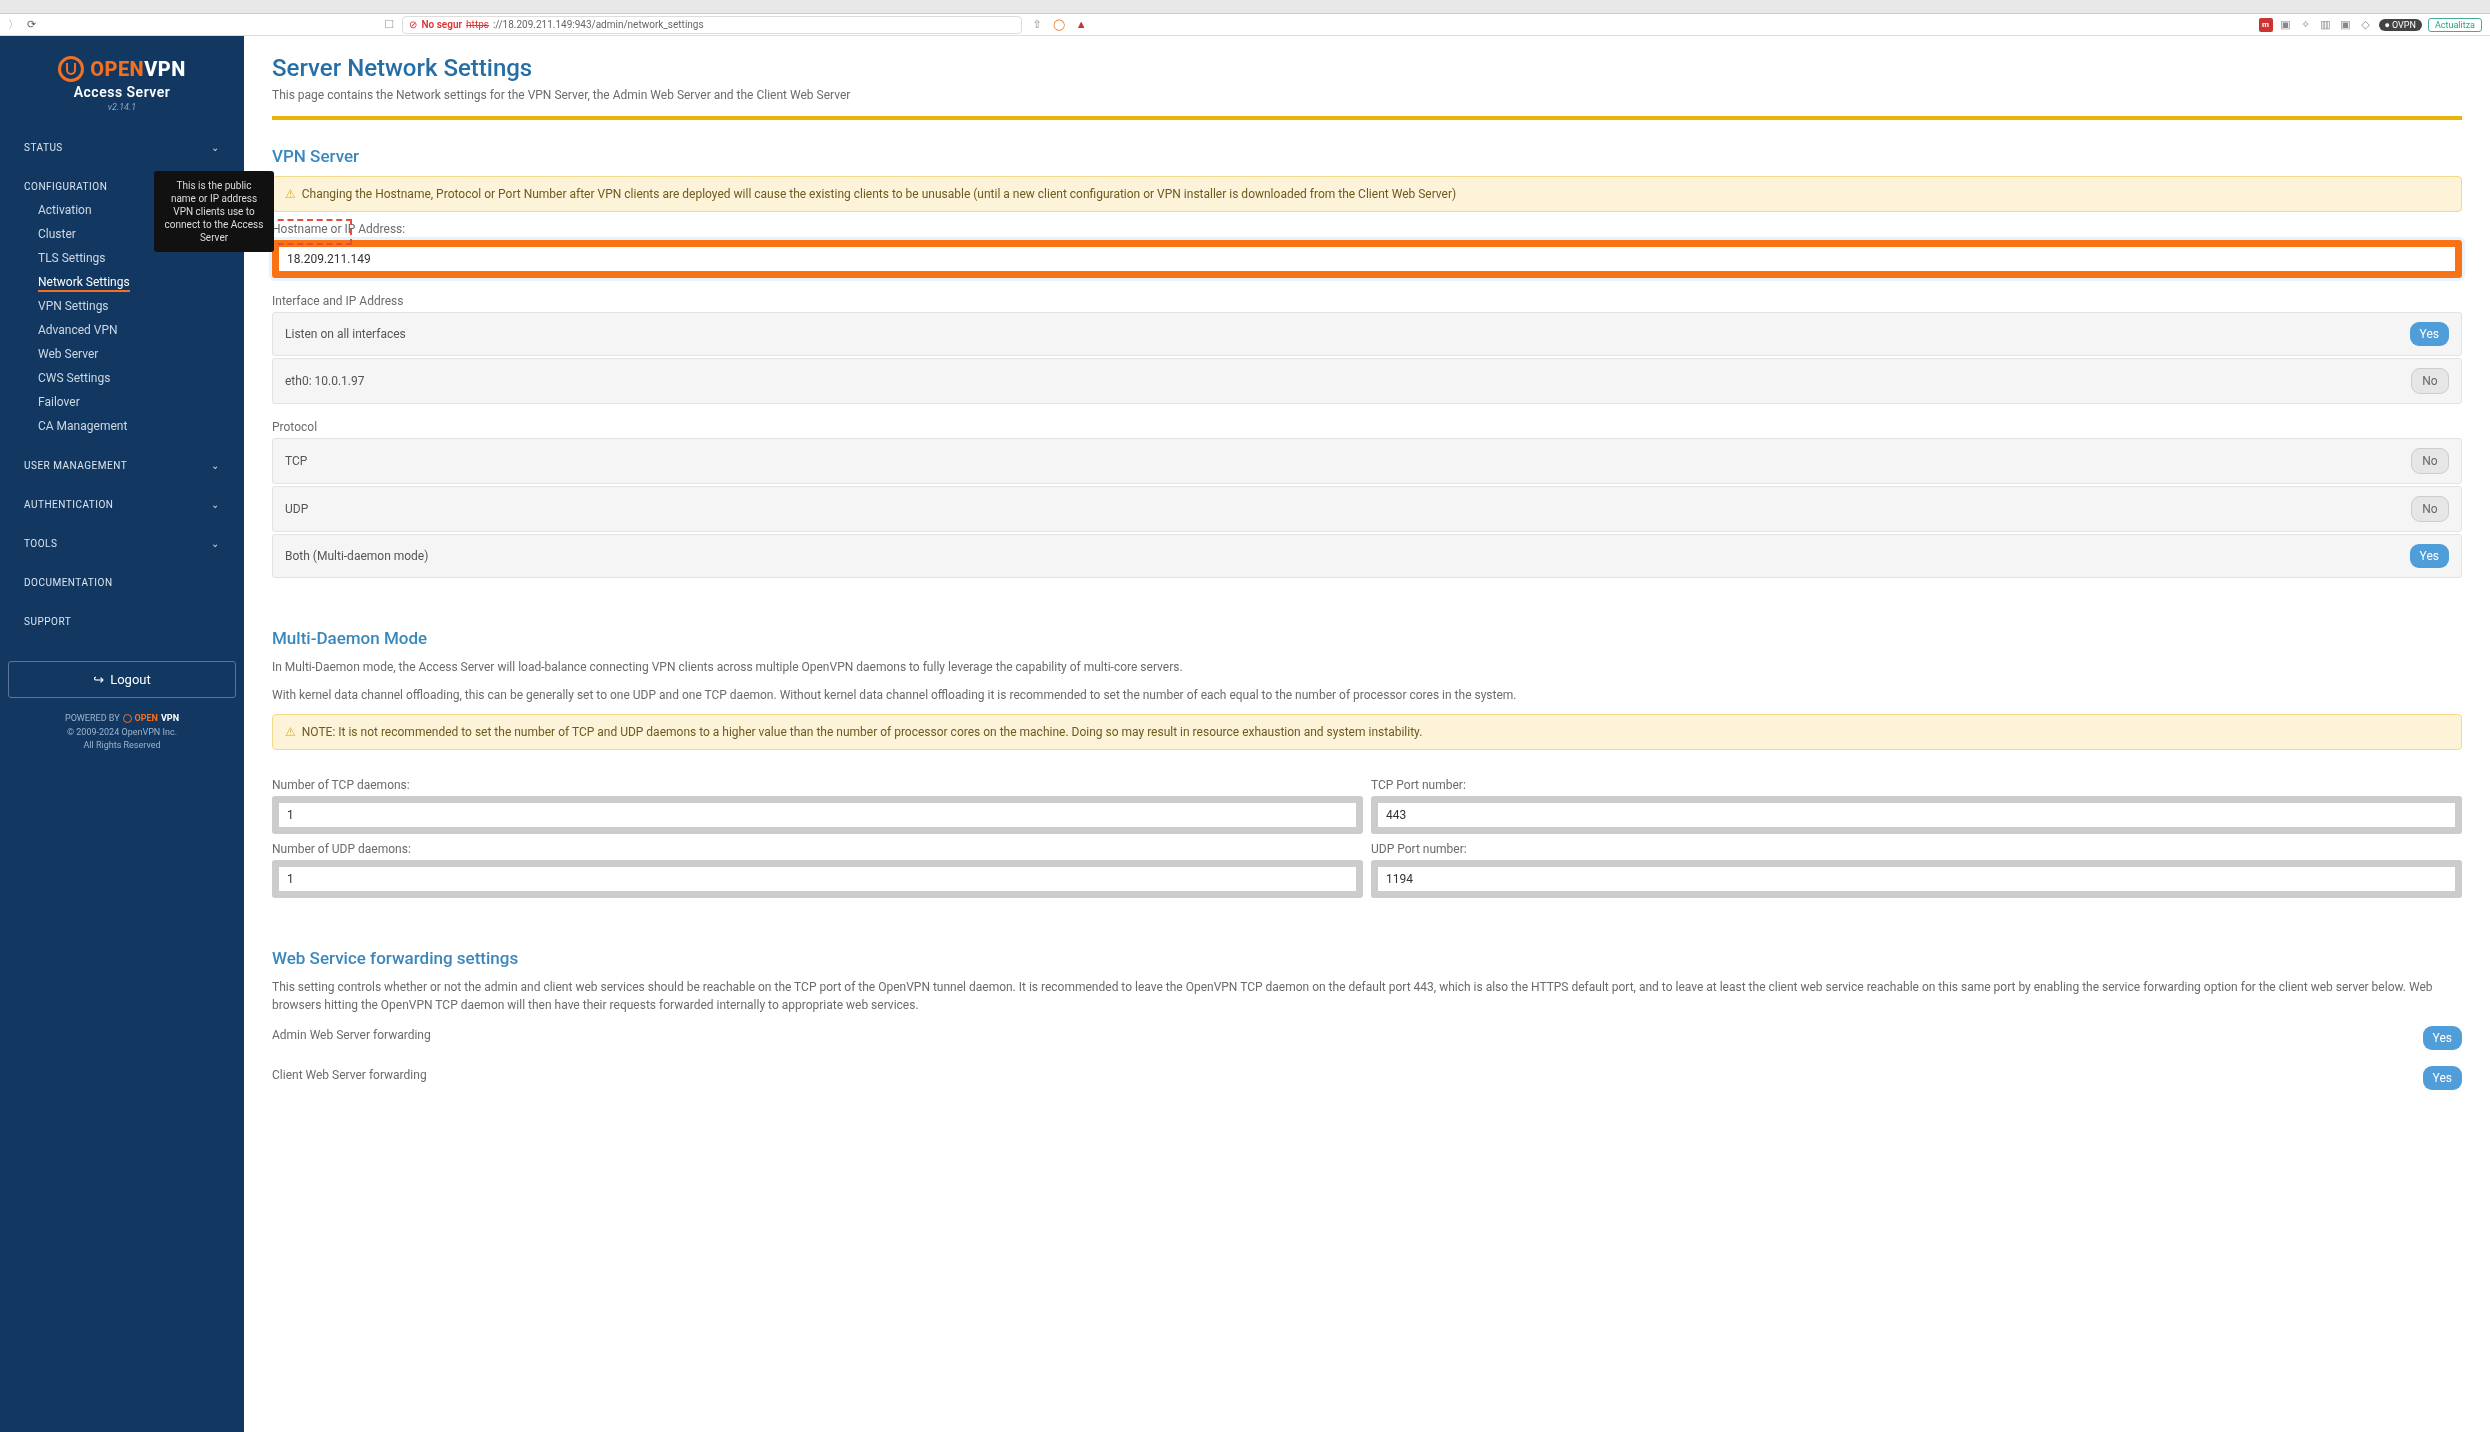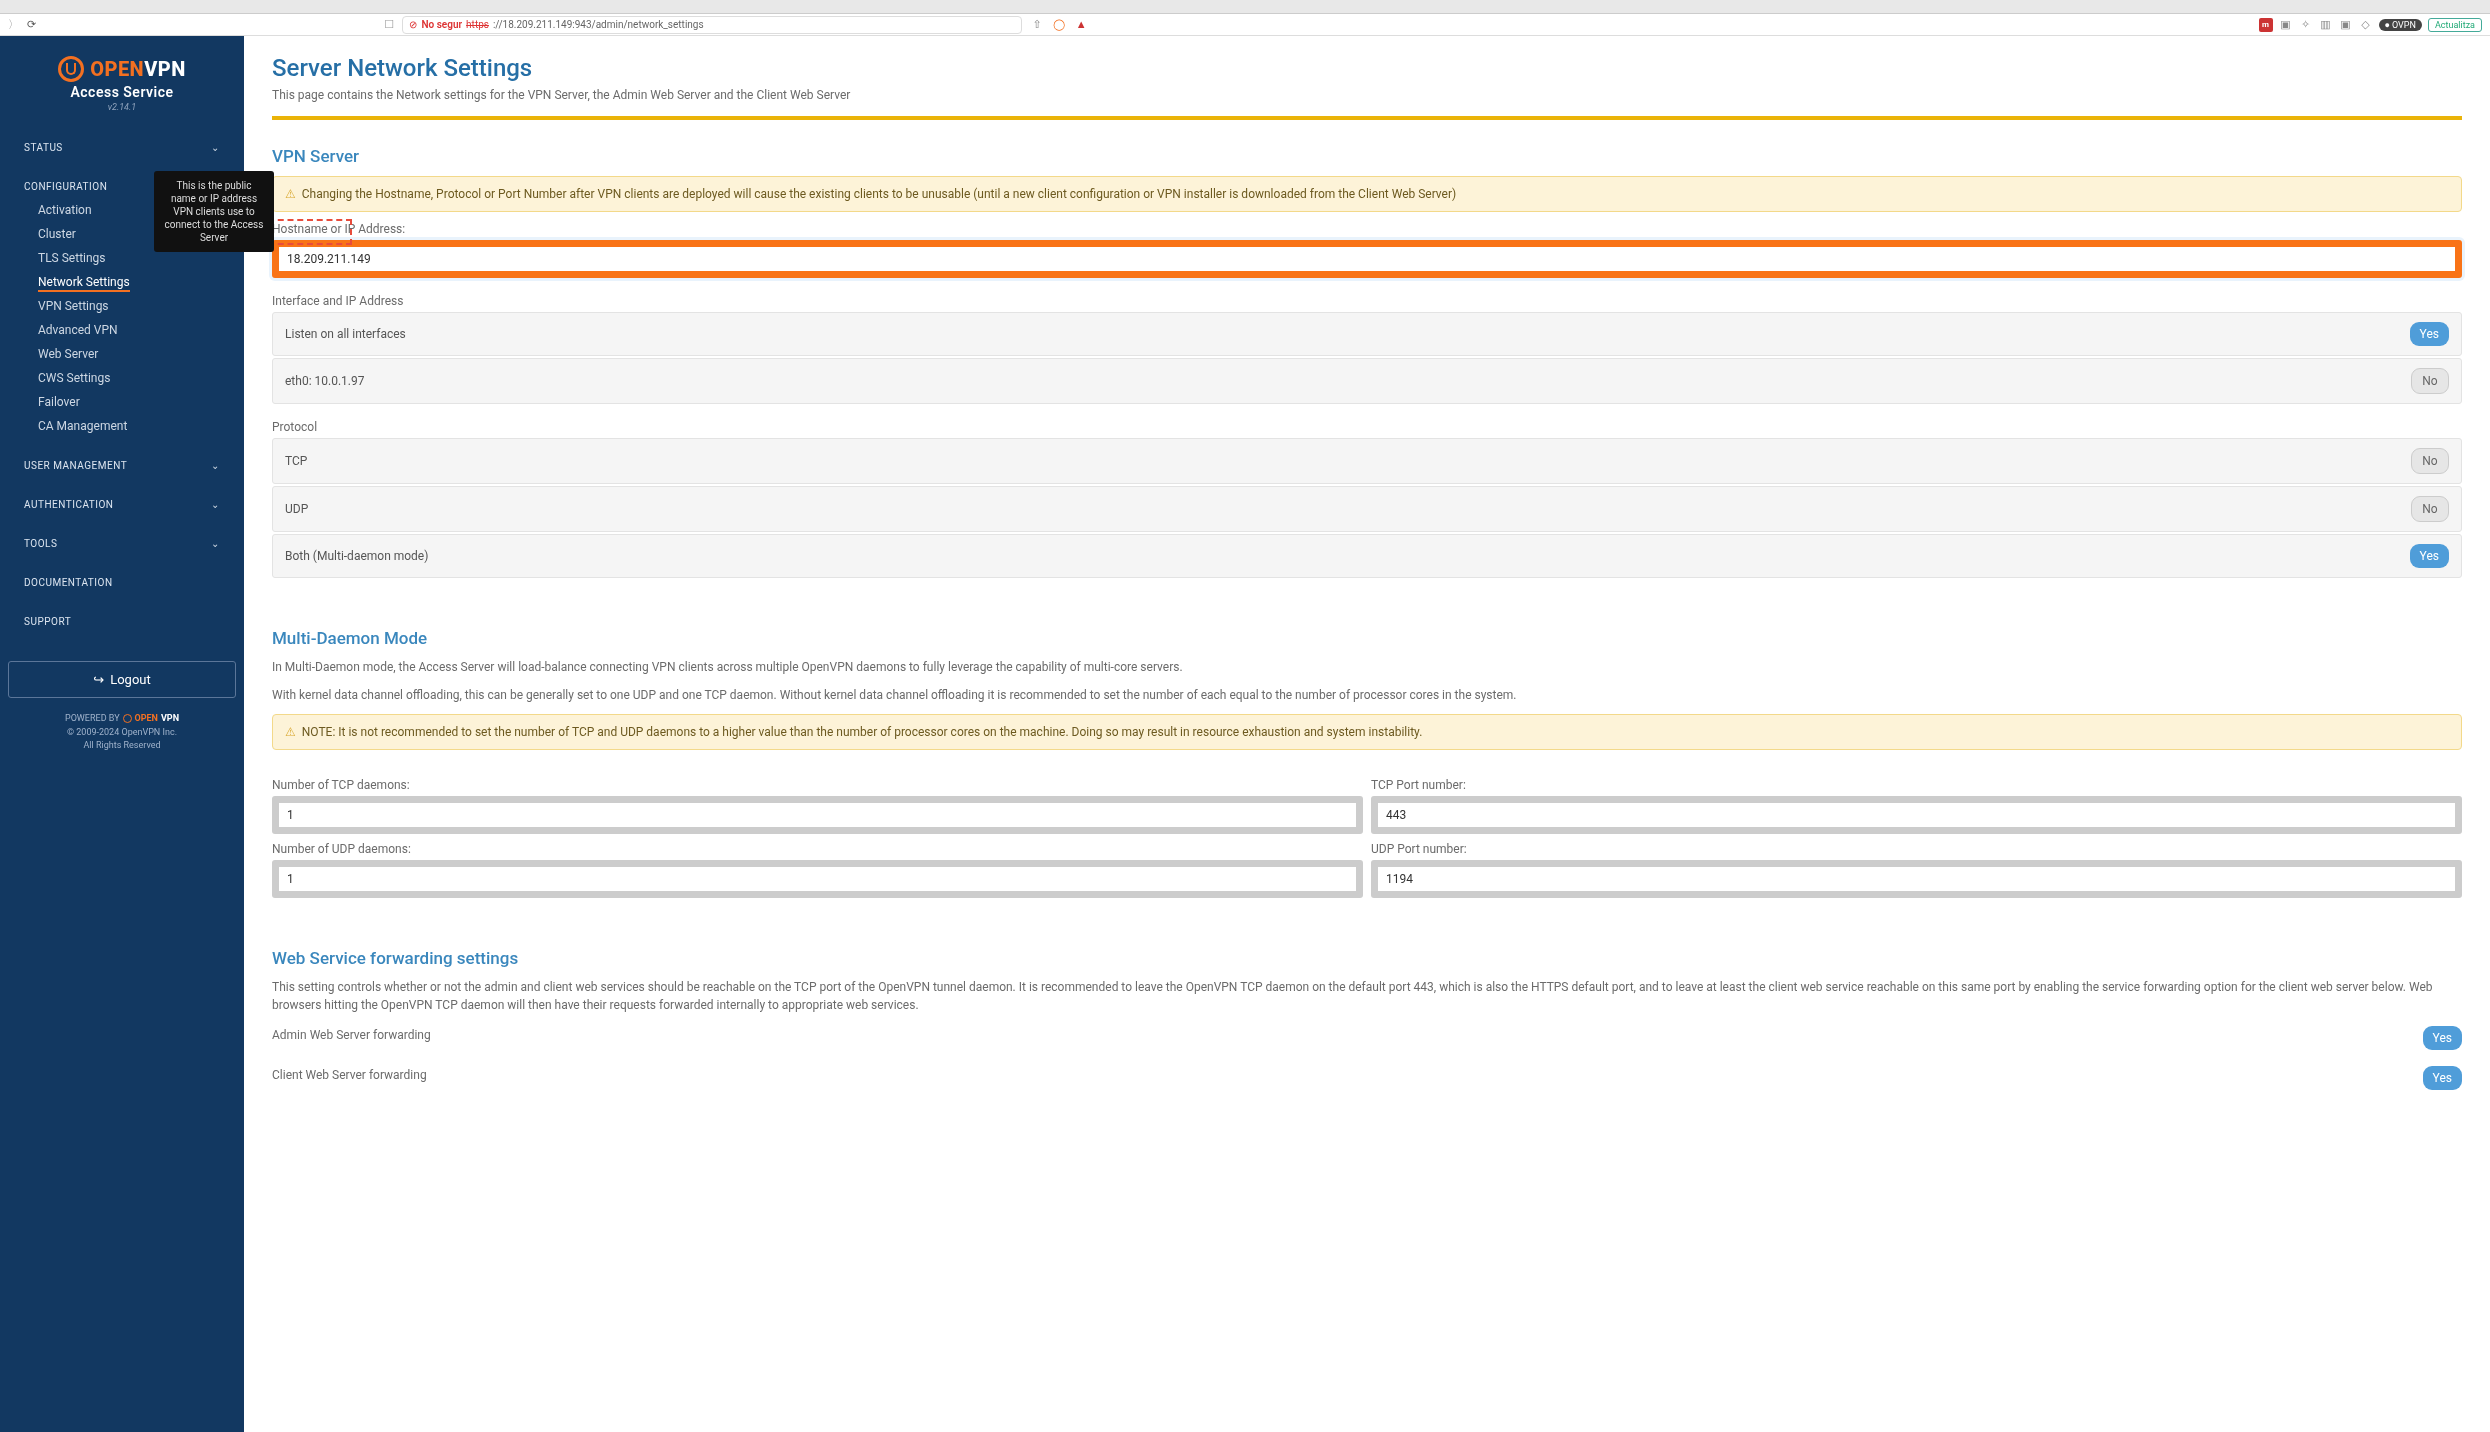--- a/index.html
+++ b/index.html
@@ -89,21 +89,21 @@
   </div>
 </div>
 
 <div class="layout">
   <div class="sidebar">
     <div class="logo">
       <div class="logo-row">
         <div class="logo-icon"></div>
         <div class="logo-text"><span class="o">OPEN</span><span class="w">VPN</span></div>
       </div>
-      <div class="logo-sub">Access Service</div>
+      <div class="logo-sub">Access Server</div>
       <div class="logo-ver">v2.14.1</div>
     </div>
 
     <div class="nav-section">
       <div class="nav-header">
         <span>STATUS</span>
         <span class="chev">⌄</span>
       </div>
     </div>
 

